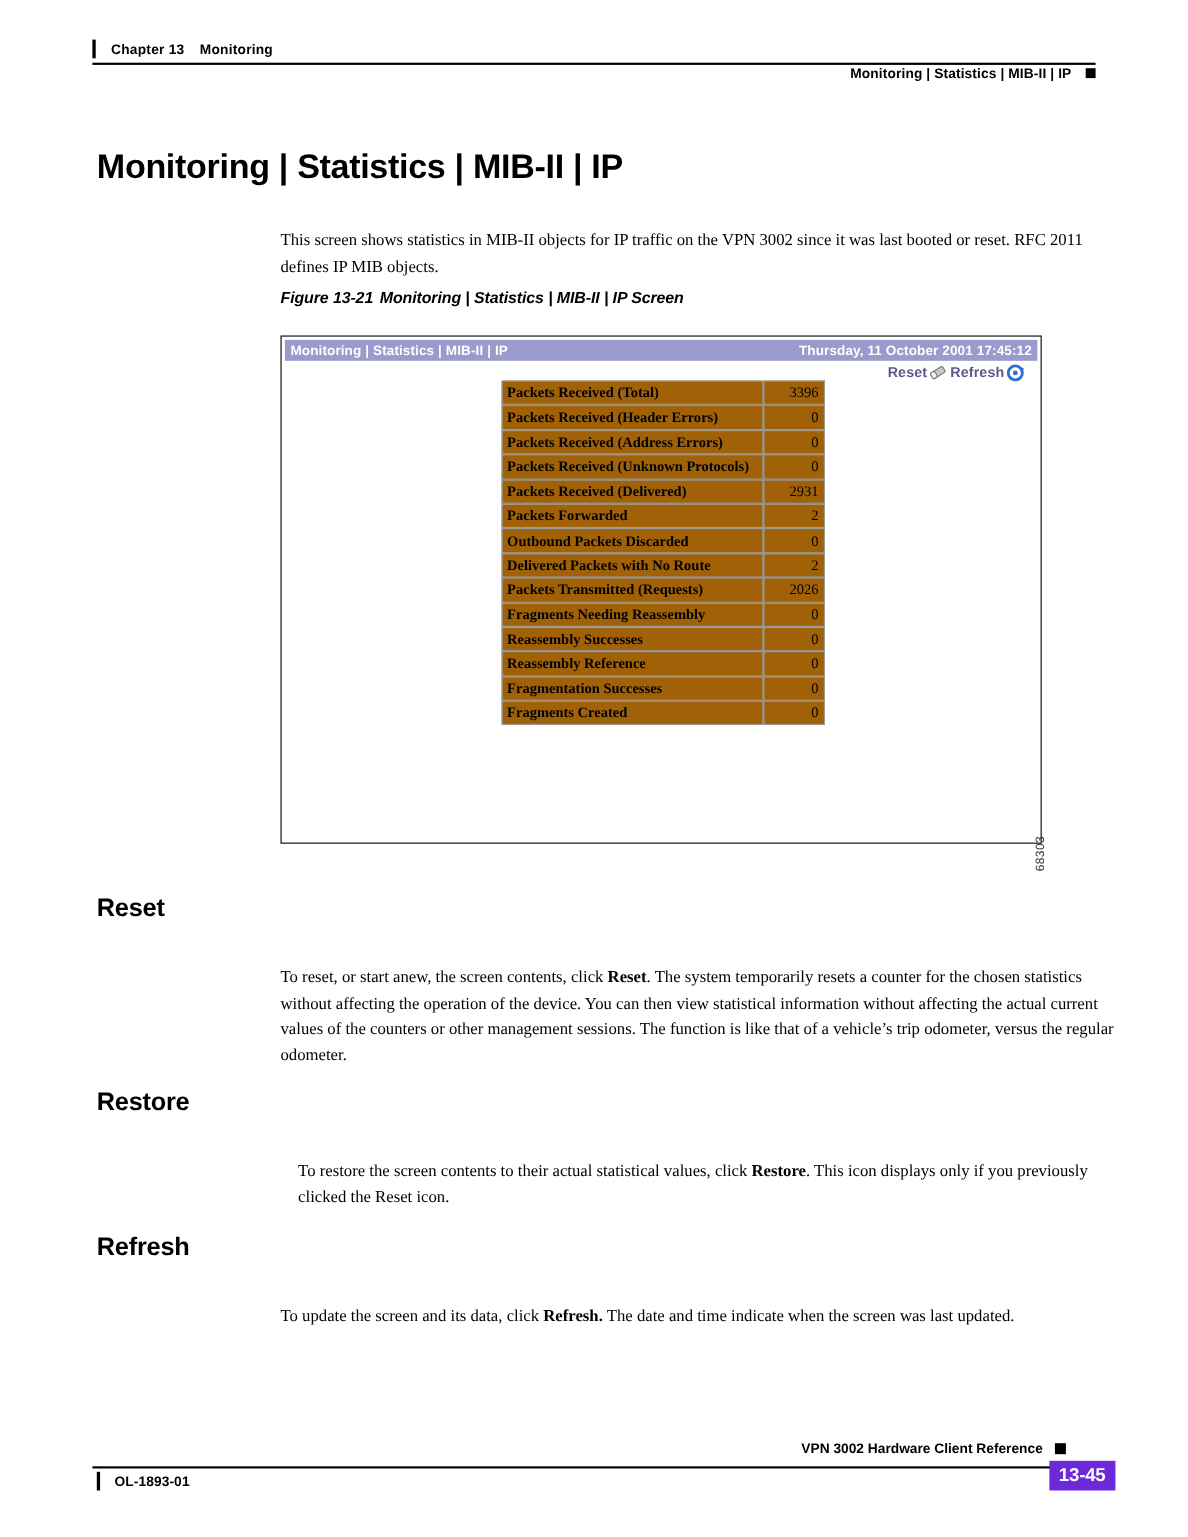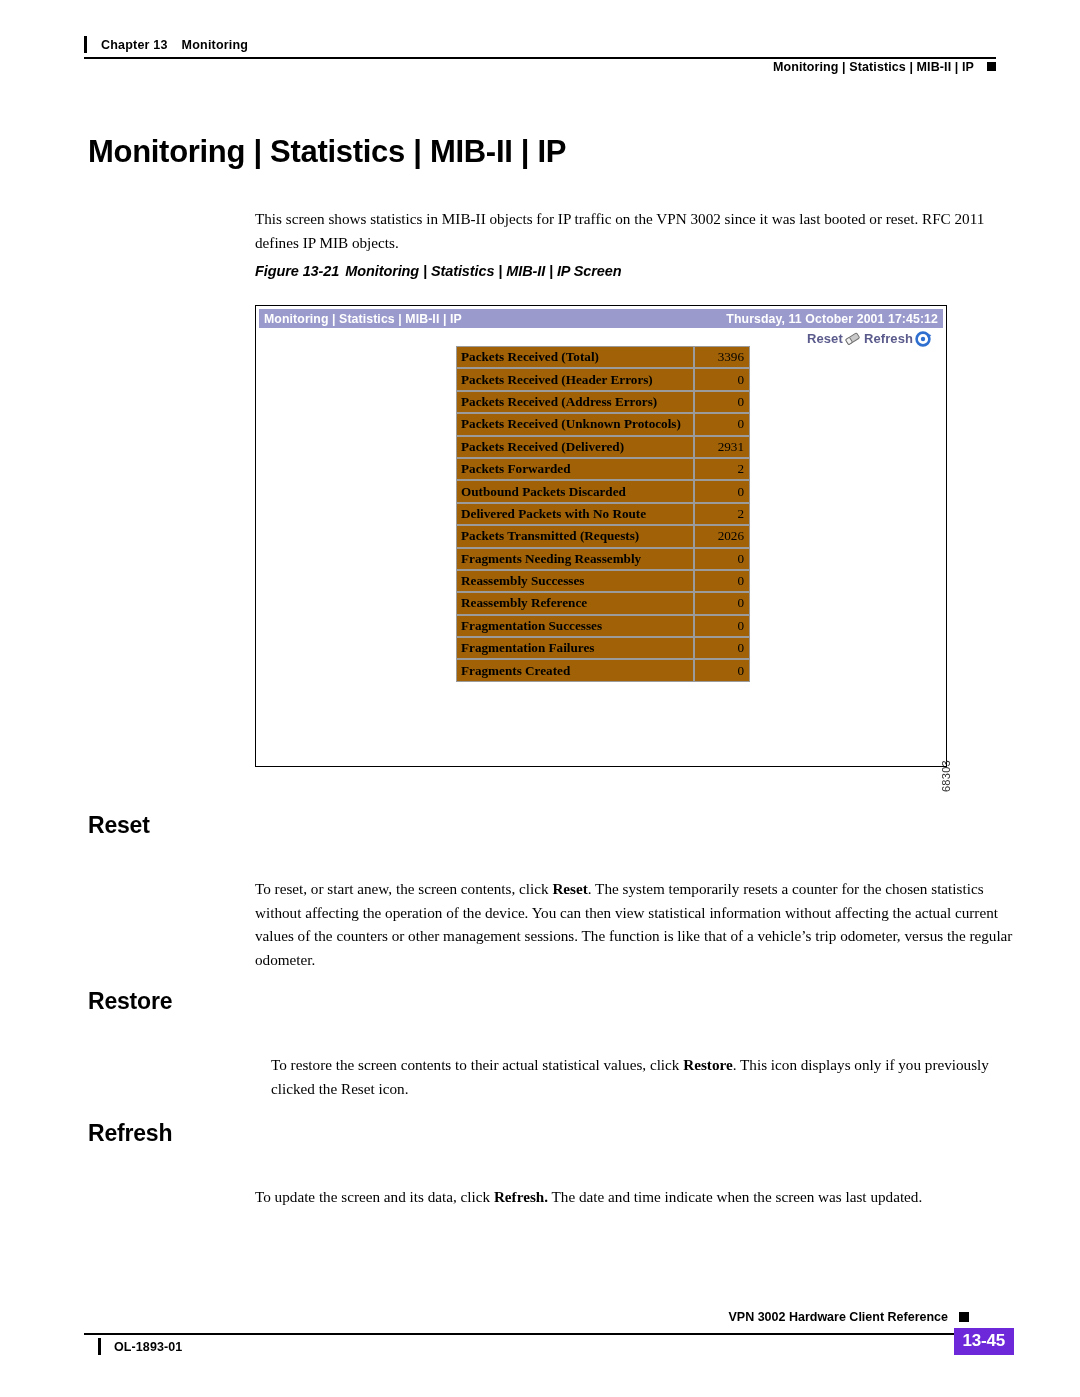--- a/index.html
+++ b/index.html
@@ -263,21 +263,21 @@
   .ftr-rule {
     position: absolute;
     left: 0;
     top: 23px;
     width: 887px;
     height: 2px;
     background: #000;
   }
   .ftr-left {
     position: absolute;
-    left: 14px;
+    left: 4px;
     top: 28px;
     display: flex;
     align-items: center;
   }
   .ftr-tick {
     display: inline-block;
     width: 3px;
     height: 17px;
     background: #000;
     margin-right: 13px;
@@ -399,24 +399,20 @@
       </tr>
       <tr>
         <td class="lbl">Reassembly Reference</td>
         <td class="val">0</td>
       </tr>
       <tr>
         <td class="lbl">Fragmentation Successes</td>
         <td class="val">0</td>
       </tr>
       <tr>
-        <td class="lbl">Fragmentation Failures</td>
-        <td class="val">0</td>
-      </tr>
-      <tr>
         <td class="lbl">Fragments Created</td>
         <td class="val">0</td>
       </tr>
     </tbody>
   </table>
 
   <div class="fig-id">68303</div>
 </div>
 
 <h2 class="doc-h2" id="h2-reset">Reset</h2>

